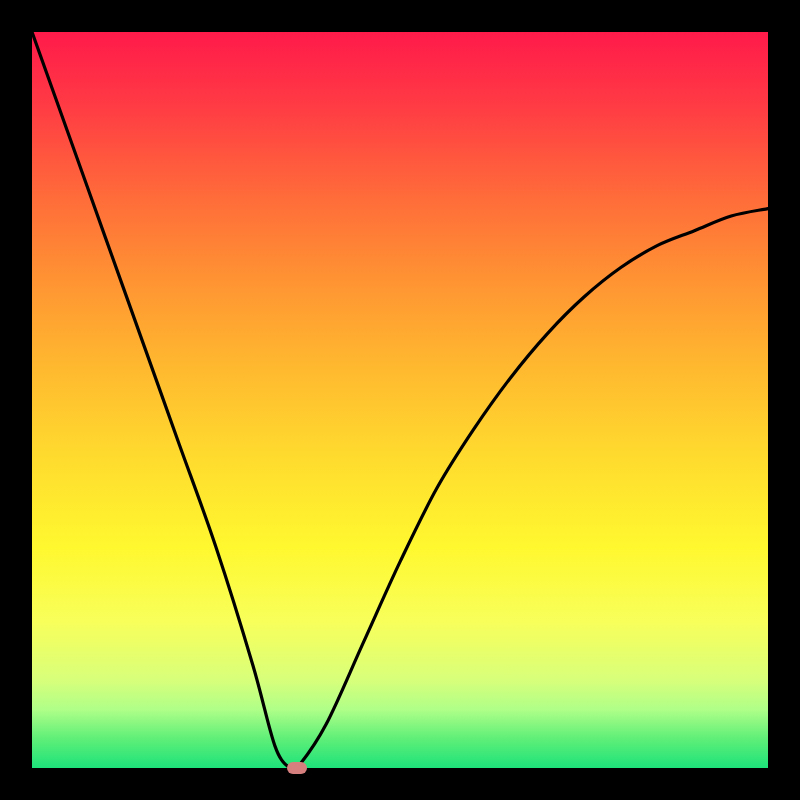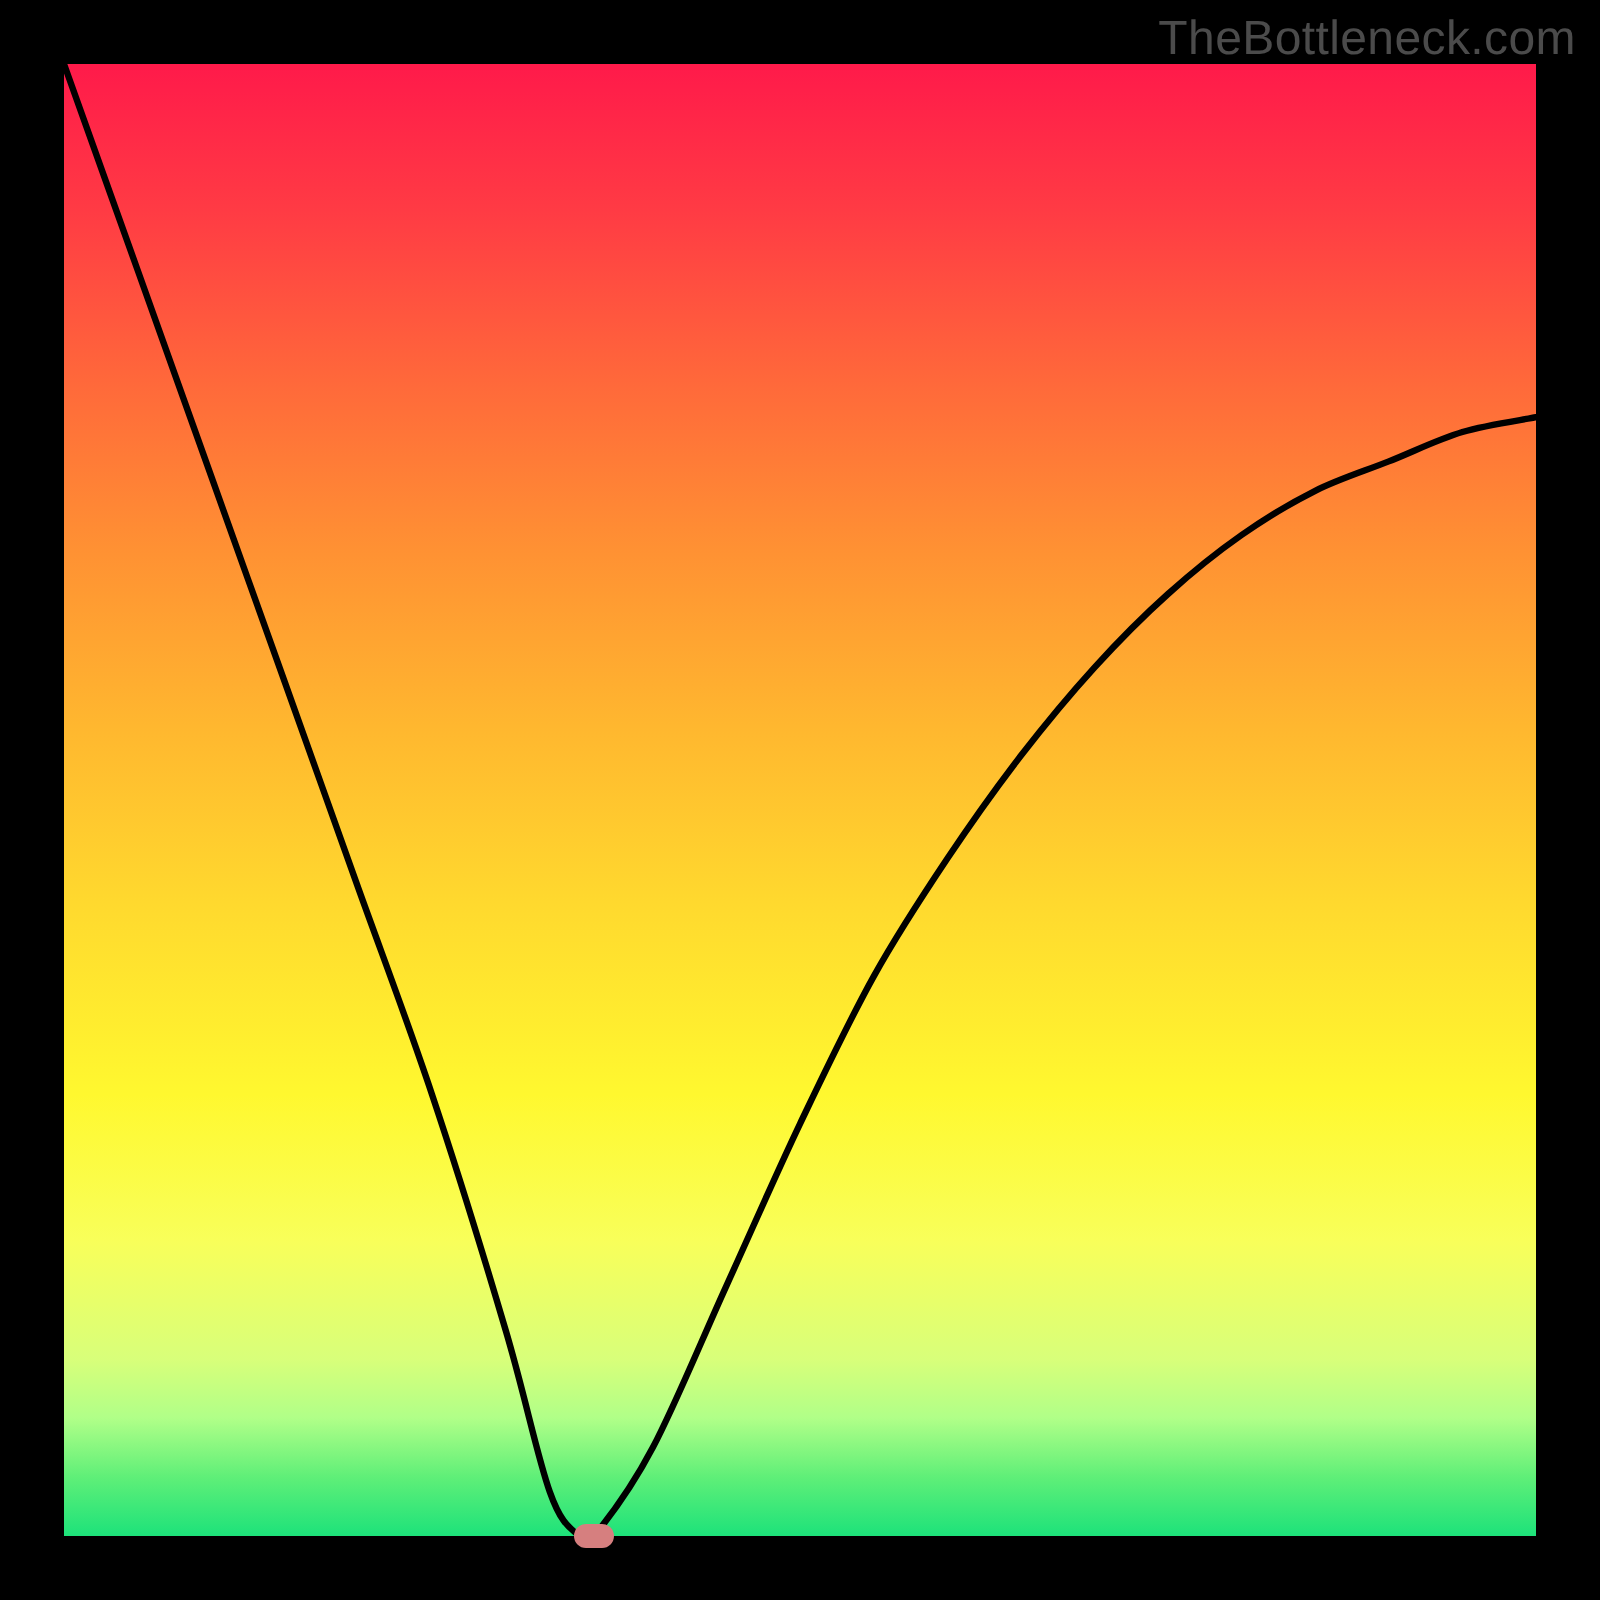--- a/index.html
+++ b/index.html
@@ -65,21 +65,20 @@
     border-radius: 6px;
     background: #d67f7f;
     transform: translate(-50%, -50%);
   }
 </style>
 </head>
 <body>
 
 <div class="frame">
 
-  <div class="watermark">TheBottleneck.com</div>
 
   <div class="plot-area">
 
     <svg class="curve" viewBox="0 0 736 736" preserveAspectRatio="none">
       <path id="curve-path" fill="none" stroke="#000000" stroke-width="3.2" stroke-linejoin="round" stroke-linecap="round" d="M 0.0 0.0 C 6.1 17.2, 24.5 68.7, 36.8 103.0 C 49.1 137.4, 61.3 171.7, 73.6 206.1 C 85.9 240.4, 98.1 274.8, 110.4 309.1 C 122.7 343.5, 134.9 377.8, 147.2 412.2 C 159.5 446.5, 171.7 478.4, 184.0 515.2 C 196.3 552.0, 211.0 599.8, 220.8 633.0 C 230.6 666.1, 236.7 696.7, 242.9 713.9 C 249.0 731.1, 253.9 732.3, 257.6 736.0 C 261.3 739.7, 258.8 743.4, 265.0 736.0 C 271.1 728.6, 283.4 712.7, 294.4 691.8 C 305.4 671.0, 318.9 637.9, 331.2 610.9 C 343.5 583.9, 355.7 555.7, 368.0 529.9 C 380.3 504.2, 392.5 478.4, 404.8 456.3 C 417.1 434.2, 429.3 415.8, 441.6 397.4 C 453.9 379.0, 466.1 361.9, 478.4 345.9 C 490.7 330.0, 502.9 315.3, 515.2 301.8 C 527.5 288.3, 539.7 276.0, 552.0 265.0 C 564.3 253.9, 576.5 244.1, 588.8 235.5 C 601.1 226.9, 613.3 219.6, 625.6 213.4 C 637.9 207.3, 650.1 203.6, 662.4 198.7 C 674.7 193.8, 686.9 187.7, 699.2 184.0 C 711.5 180.3, 729.9 177.9, 736.0 176.6"></path>
     </svg>
 
     <div id="marker" class="marker" style="left: 264.96px; top: 736px; background: rgb(214, 127, 127);"></div>
 
   </div>

